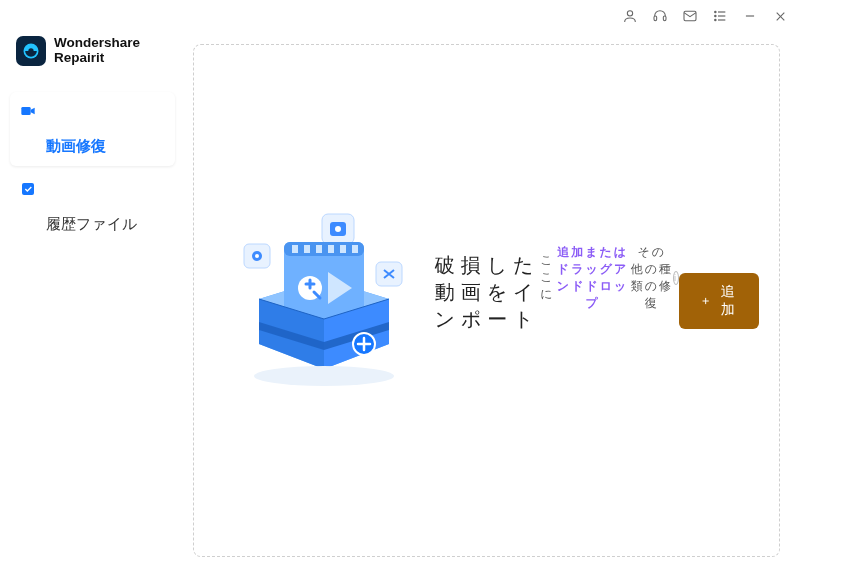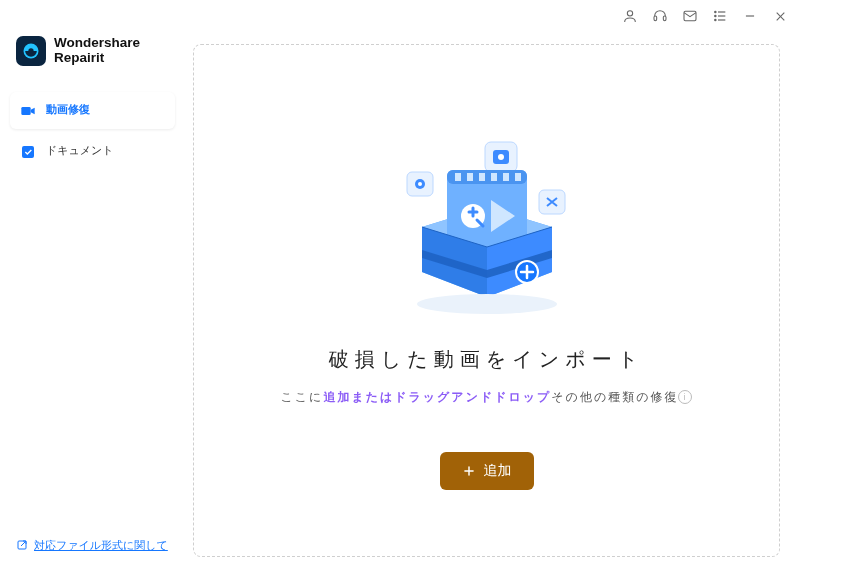--- a/index.html
+++ b/index.html
@@ -10,26 +10,26 @@
   .body { flex: 1; display: flex; }
   .sidebar { width: 185px; display: flex; flex-direction: column; padding: 0 0 0 0; }
   .brand { display: flex; align-items: center; gap: 8px; padding: 4px 16px 20px 16px; }
   .brand-logo { width: 30px; height: 30px; border-radius: 7px; background: #0a2540; display: flex; align-items: center; justify-content: center; }
   .brand-text { font-size: 13.5px; font-weight: 700; color: #111; line-height: 1.1; }
   .nav { display: flex; flex-direction: column; padding: 6px 10px; gap: 4px; }
   .nav-item { display: flex; align-items: flex-start; gap: 10px; padding: 10px 10px; border-radius: 6px; cursor: pointer; color: #333; }
   .nav-item.active { background: #fff; box-shadow: 0 1px 3px rgba(0,0,0,0.08); color: #1677ff; font-weight: 600; }
   .nav-item .icon { width: 16px; height: 16px; flex-shrink: 0; margin-top: 1px; display: flex; align-items: center; justify-content: center; }
   .nav-item .labels { display: flex; flex-direction: column; }
-  .nav-item .label { font-size: 11px; }
+  .nav-item .label { font-size: 15px; margin-top: 35px; }
   .nav-item .sub { font-size: 10px; color: #888; margin-top: 2px; }
   .sidebar-footer { margin-top: auto; padding: 0 16px 22px 16px; }
   .sidebar-footer a { display: inline-flex; align-items: center; gap: 6px; font-size: 11px; color: #1677ff; text-decoration: underline; }
   .main { flex: 1; padding: 12px 20px 20px 8px; }
-  .dropzone { width: 100%; height: 100%; border: 1px dashed #cfcfcf; border-radius: 8px; display: flex; flex-direction: column; align-items: center; justify-content: center; padding: 20px; }
+  .dropzone { width: 100%; height: 100%; border: 1px dashed #cfcfcf; border-radius: 8px; display: flex; align-items: center; justify-content: center; padding: 20px; }
   .illus-wrap { width: 220px; height: 190px; display:flex; align-items:center; justify-content:center; margin-bottom: 24px; margin-top: 20px; }
   .headline { font-size: 20px; letter-spacing: 6px; color: #222; font-weight: 500; margin-bottom: 16px; text-align:center; }
   .subline { font-size: 12px; color: #555; letter-spacing: 2px; display:flex; align-items:center; gap:0; margin-bottom: 46px; text-align:center;}
   .subline b { font-weight: 700; color:#8b5cf6; }
   .info-dot { width: 14px; height: 14px; border-radius: 50%; border: 1px solid #bbb; color: #bbb; display:inline-flex; align-items:center; justify-content:center; font-size:9px; }
   .add-btn { background: #a16207; color: #fff; border: none; border-radius: 6px; padding: 10px 22px; font-size: 14px; display:inline-flex; align-items:center; gap:8px; cursor:pointer; }
 </style>
 </head>
 <body>
 
@@ -109,34 +109,25 @@
 
 
         <div class="nav-item">
           <span class="icon">
             <svg width="16" height="16" viewBox="0 0 24 24" fill="#1677ff">
                 <rect x="3" y="3" width="18" height="18" rx="3" fill="#1677ff"></rect>
                 <path d="M8 12l3 3 6-6" stroke="#fff" stroke-width="2" fill="none"></path>
               </svg>
           </span>
           <div class="labels">
-            <span class="label">ドキュメント</span>
+            <span class="label">履歴ファイル</span>
           </div>
         </div>
       </div>
 
-      <div class="sidebar-footer">
-        <a href="#">
-          <svg width="12" height="12" viewBox="0 0 24 24" fill="none" stroke="#1677ff" stroke-width="2">
-              <rect x="4" y="4" width="16" height="16" rx="2"></rect>
-              <path d="M10 14L20 4M14 4h6v6"></path>
-            </svg>
-          <span>対応ファイル形式に関して</span>
-        </a>
-      </div>
     </div>
 
     <div class="main">
       <div class="dropzone">
 
         <div class="illus-wrap">
           <svg width="220" height="190" viewBox="0 0 220 190">
 
             <g transform="translate(108,10)">
               <rect x="0" y="0" width="32" height="30" rx="6" fill="#e8f2ff" stroke="#bcd8ff"></rect>

